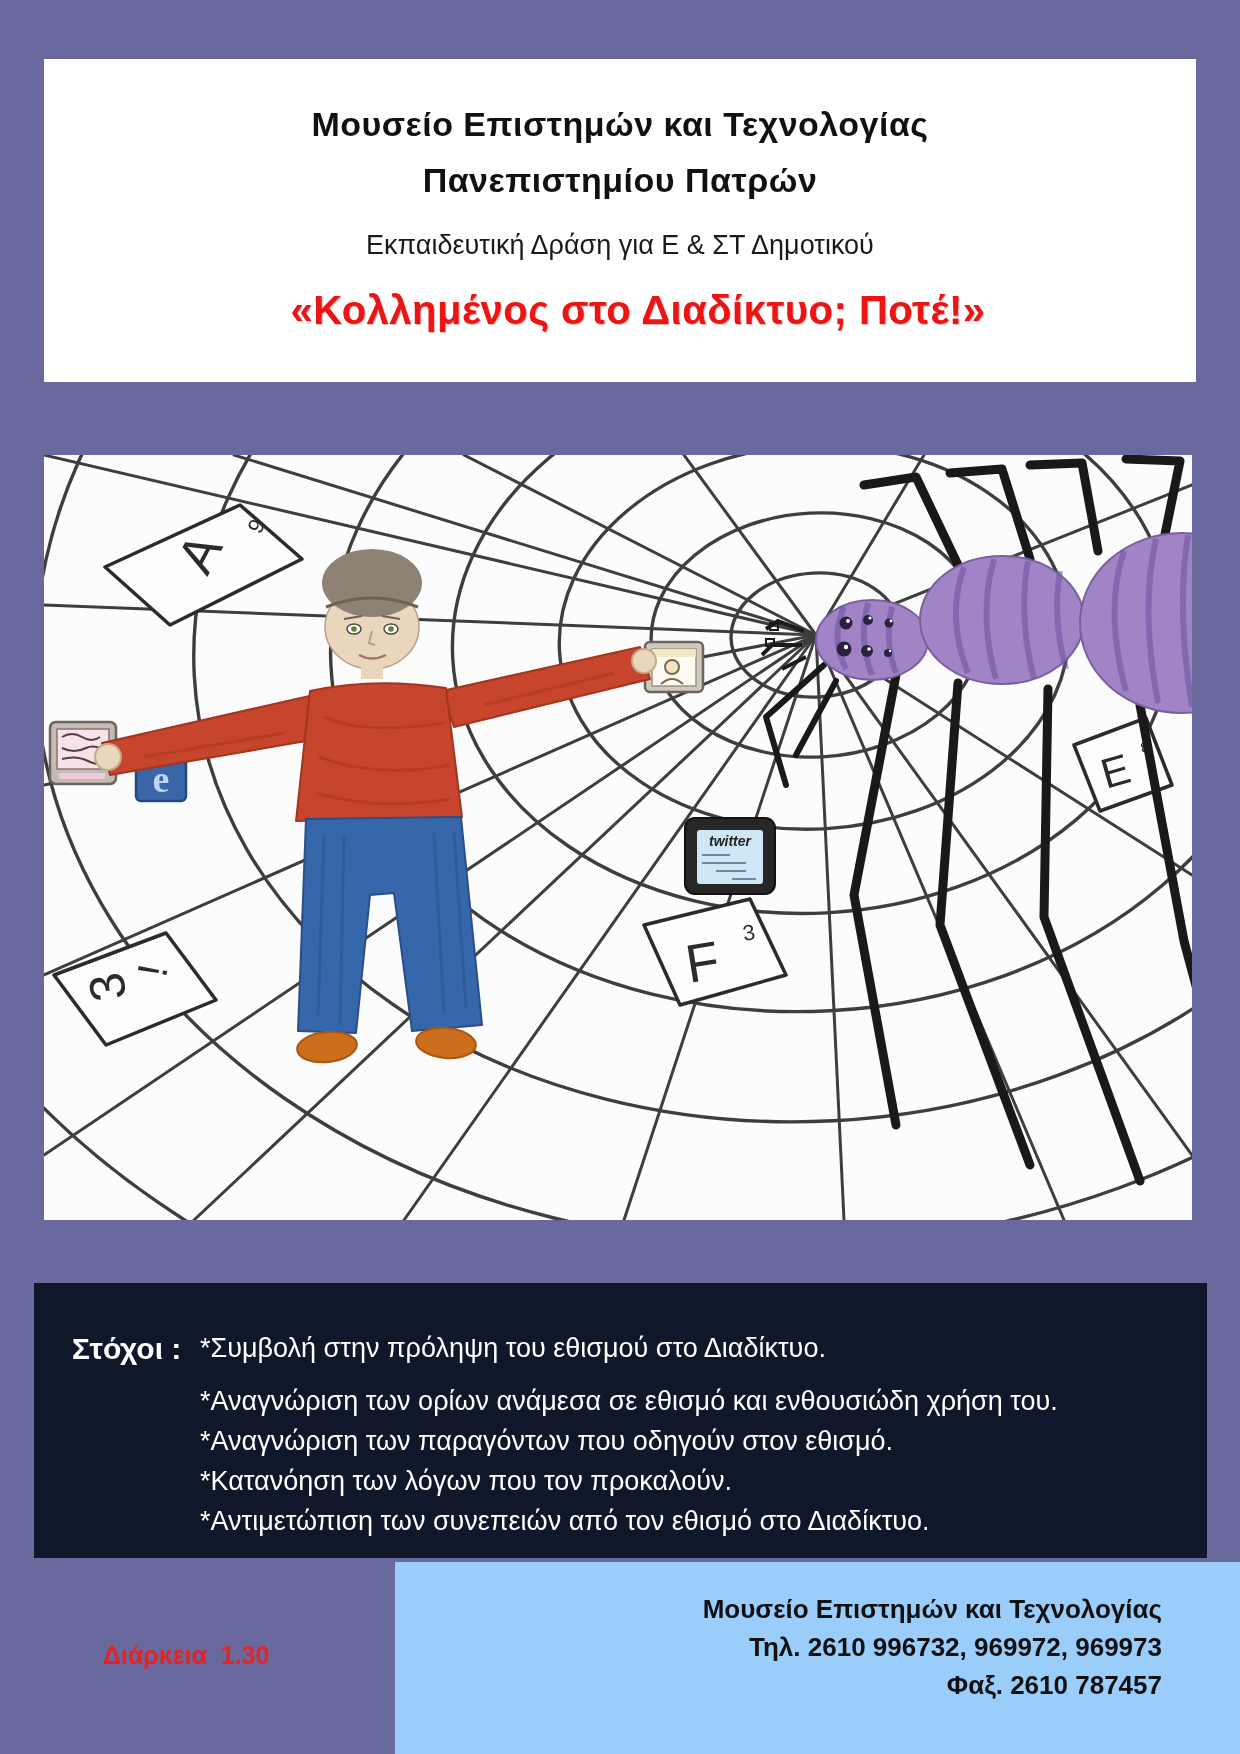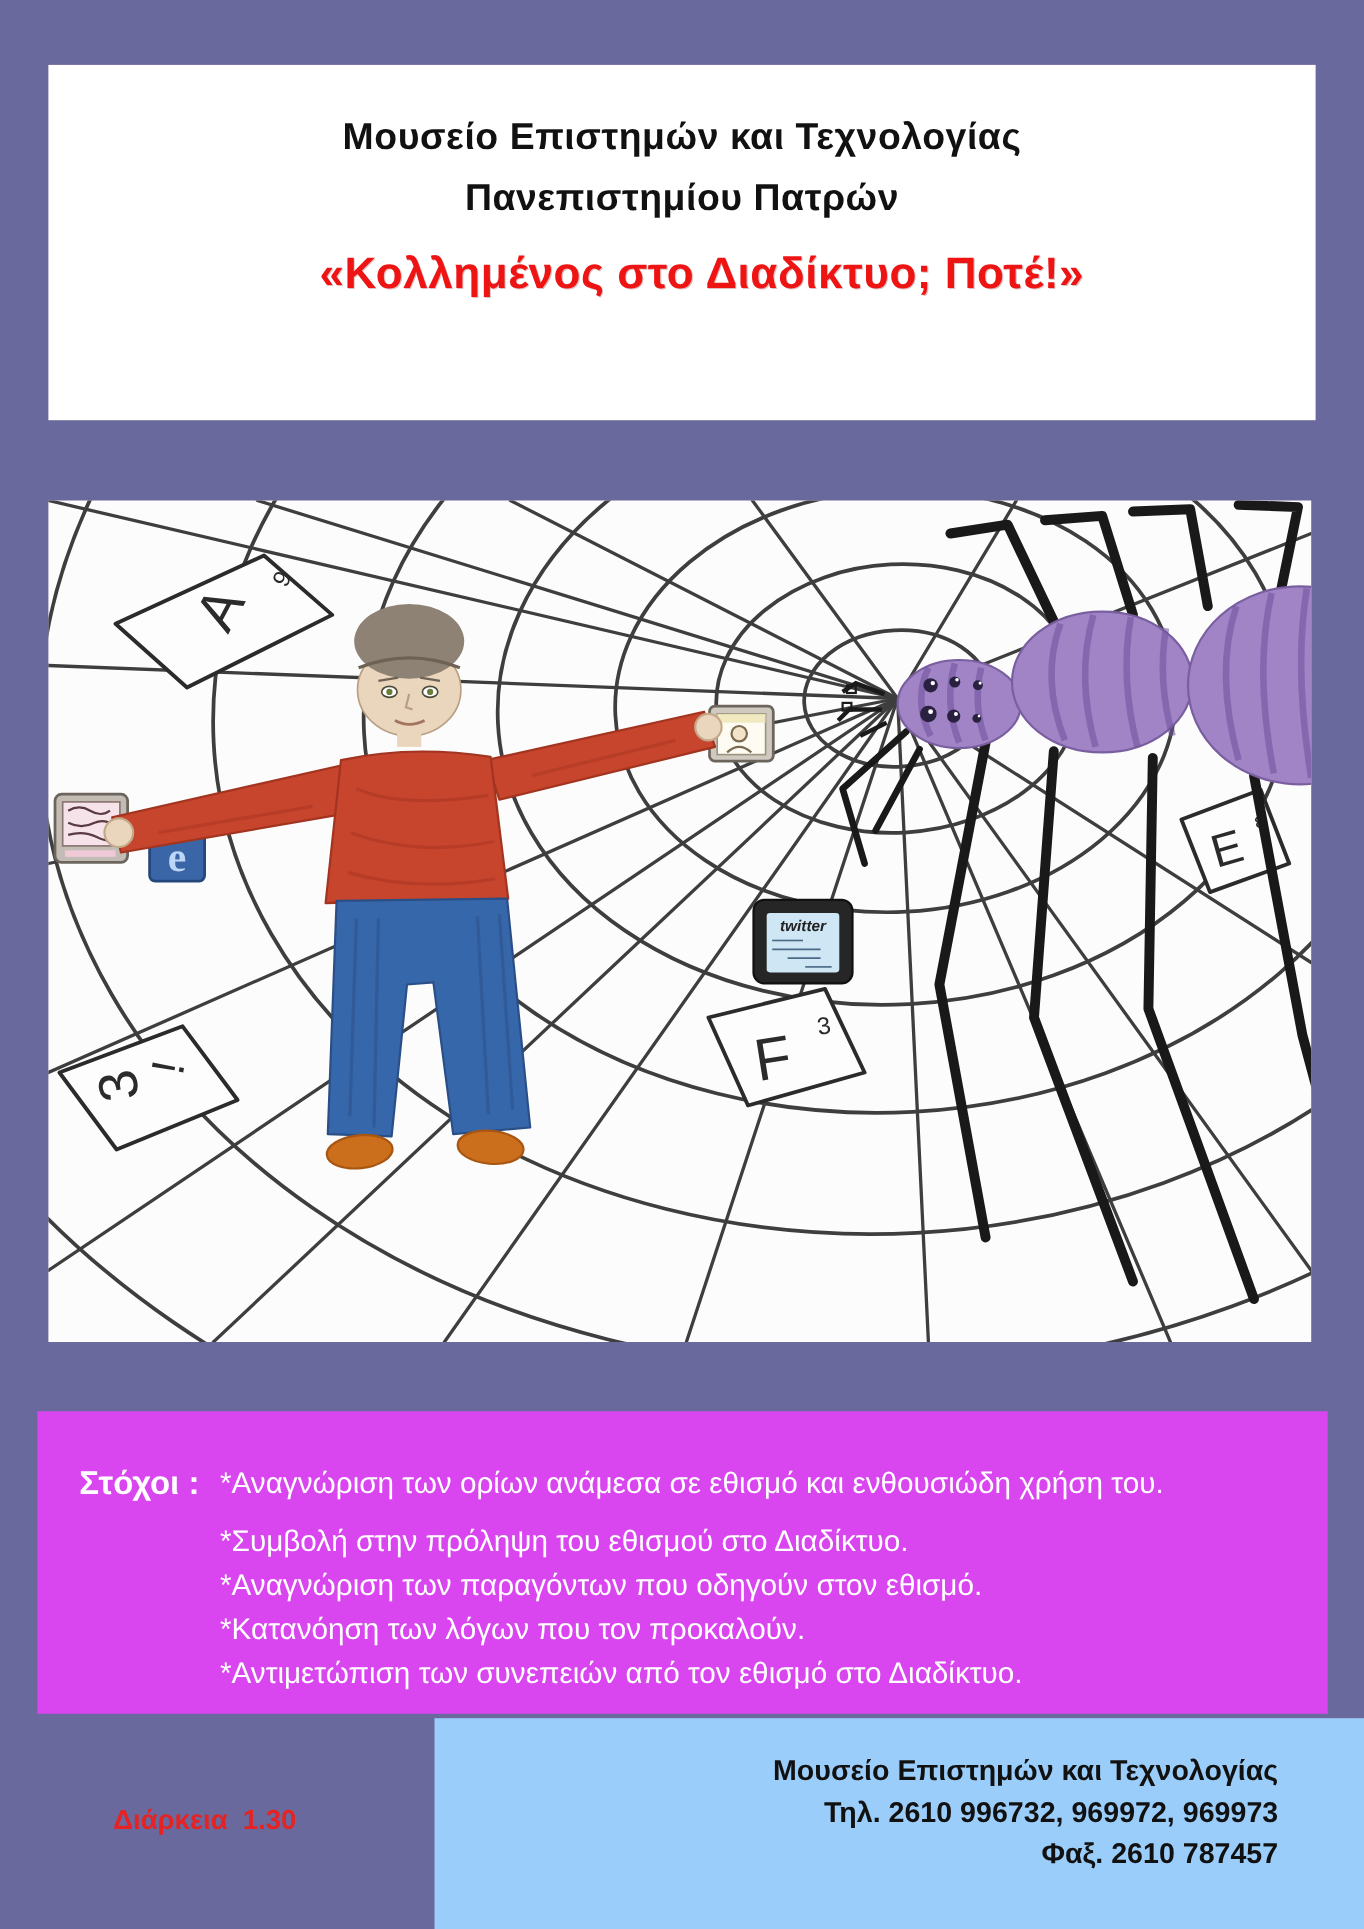--- a/index.html
+++ b/index.html
@@ -26,21 +26,21 @@
   }
   
   .drawing-box{
     position:absolute;left:44px;top:455px;width:1148px;height:765px;
     background:#fcfcfc;
   }
   .drawing-box svg{display:block;width:1148px;height:765px;}
   
   .goals-box{
     position:absolute;left:34px;top:1283px;width:1173px;height:275px;
-    background:#d946ef;color:#ffffff;
+    background:#0f172a;color:#ffffff;
   }
   .goals-heading{
     position:absolute;left:38px;top:48px;
     font-size:30px;font-weight:bold;line-height:36px;white-space:pre;
   }
   .goals-list{
     position:absolute;left:166px;top:45px;right:20px;
     margin:0;padding:0;list-style:none;
     font-size:27px;line-height:40px;
   }
@@ -59,20 +59,21 @@
   }
 </style>
 </head>
 <body>
 
 <div class="poster">
 
   <div class="header-box">
     <div class="header-line l1">Μουσείο Επιστημών και Τεχνολογίας</div>
     <div class="header-line l2">Πανεπιστημίου Πατρών</div>
+    <div class="header-subtitle">Εκπαιδευτική Δράση για Ε &amp; ΣΤ Δημοτικού</div>
     <div class="header-title">«Κολλημένος στο Διαδίκτυο; Ποτέ!»</div>
   </div>
 
   <div class="drawing-box">
     <svg viewBox="0 0 1148 765">
 
       <g stroke="#2e2e2e" fill="none" stroke-linecap="round" opacity="0.92">
         <g stroke-width="3">
           <line x1="772" y1="180" x2="0" y2="0"></line>
           <line x1="772" y1="180" x2="0" y2="150"></line>
@@ -253,22 +254,22 @@
           <circle cx="844" cy="198" r="4"></circle>
             <circle cx="846" cy="196" r="1.2" fill="#fff"></circle>
         </g>
       </g>
     </svg>
   </div>
 
   <div class="goals-box">
     <div class="goals-heading">Στόχοι :</div>
     <ul class="goals-list">
+      <li>*Συμβολή στην πρόληψη του εθισμού στο Διαδίκτυο.</li>
       <li>*Αναγνώριση των ορίων ανάμεσα σε εθισμό και ενθουσιώδη χρήση του.</li>
-      <li>*Συμβολή στην πρόληψη του εθισμού στο Διαδίκτυο.</li>
       <li>*Αναγνώριση των παραγόντων που οδηγούν στον εθισμό.</li>
       <li>*Κατανόηση των λόγων που τον προκαλούν.</li>
       <li>*Αντιμετώπιση των συνεπειών από τον εθισμό στο Διαδίκτυο.</li>
     </ul>
   </div>
 
   <div class="duration">Διάρκεια  1.30</div>
 
   <div class="contact-box">
     <div>Μουσείο Επιστημών και Τεχνολογίας</div>

